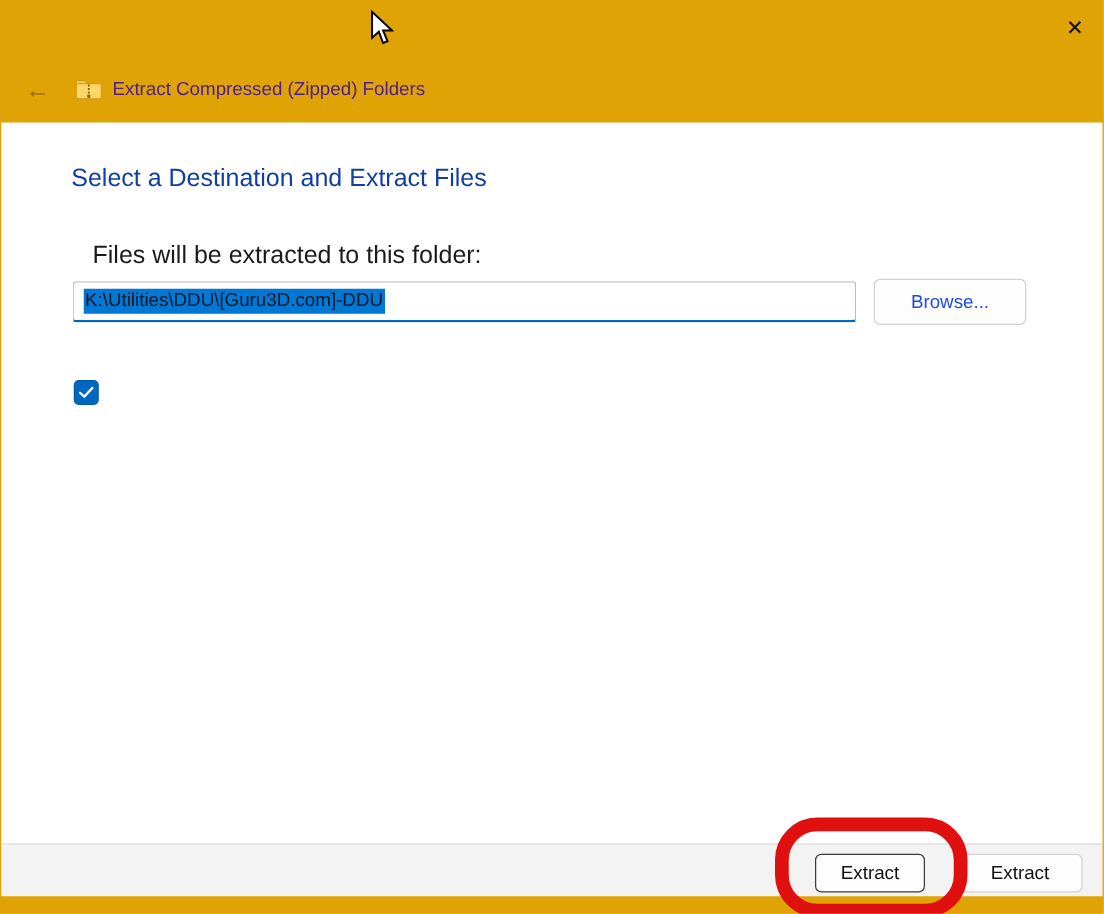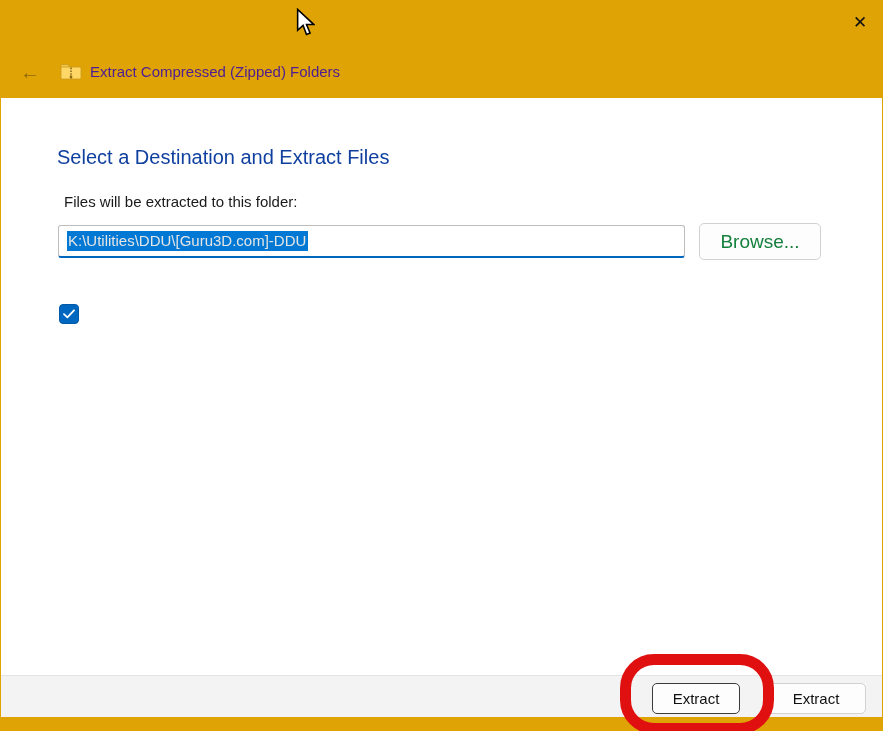--- a/index.html
+++ b/index.html
@@ -37,47 +37,47 @@
   }
   .zip-icon { width: 22px; height: 17px; margin-right: 8px; flex: 0 0 auto; }
   .header-title { font-size: 15px; color: #4c1d95; }
 
   
   .content {
     position: absolute; left: 1px; right: 1px; top: 98px; height: 577px;
     background: #ffffff;
   }
   .page-heading {
-    position: absolute; left: 56px; top: 48px;
+    position: absolute; left: 56px; top: 34px;
     font-size: 20px; color: #10409f; font-weight: 400;
   }
   .folder-label {
-    position: absolute; left: 63px; top: 95px;
-    font-size: 15px; color: #1a1a1a;
+    position: absolute; left: 73px; top: 95px;
+    font-size: 20px; color: #1a1a1a;
   }
   .path-input {
     position: absolute; left: 57px; top: 127px; width: 627px; height: 33px;
     background: #ffffff;
     border: 1px solid #bdbdbd;
     border-bottom: 2px solid #0067c0;
     border-radius: 3px;
     display: flex; align-items: center;
     padding-left: 8px;
     font-size: 15px;
     cursor: text;
   }
   .selected-text {
-    background: #0078d4; color: #e5e5e5;
+    background: #0078d4; color: #0f172a;
     padding: 1px 2px 2px 1px;
     white-space: pre;
   }
   .browse-btn {
     position: absolute; left: 698px; top: 125px; width: 122px; height: 37px;
     background: #fdfdfd; border: 1px solid #d2d2d2; border-radius: 5px;
-    font-size: 19px; color: #15803d; font-family: inherit;
+    font-size: 15px; color: #1d4ed8; font-family: inherit;
   }
 
   .checkbox-row {
     position: absolute; left: 58px; top: 206px;
     display: flex; align-items: center;
   }
   .checkbox {
     width: 20px; height: 20px; border-radius: 4px;
     background: #0067c0; border: 1px solid #005aa8;
     display: flex; align-items: center; justify-content: center;

